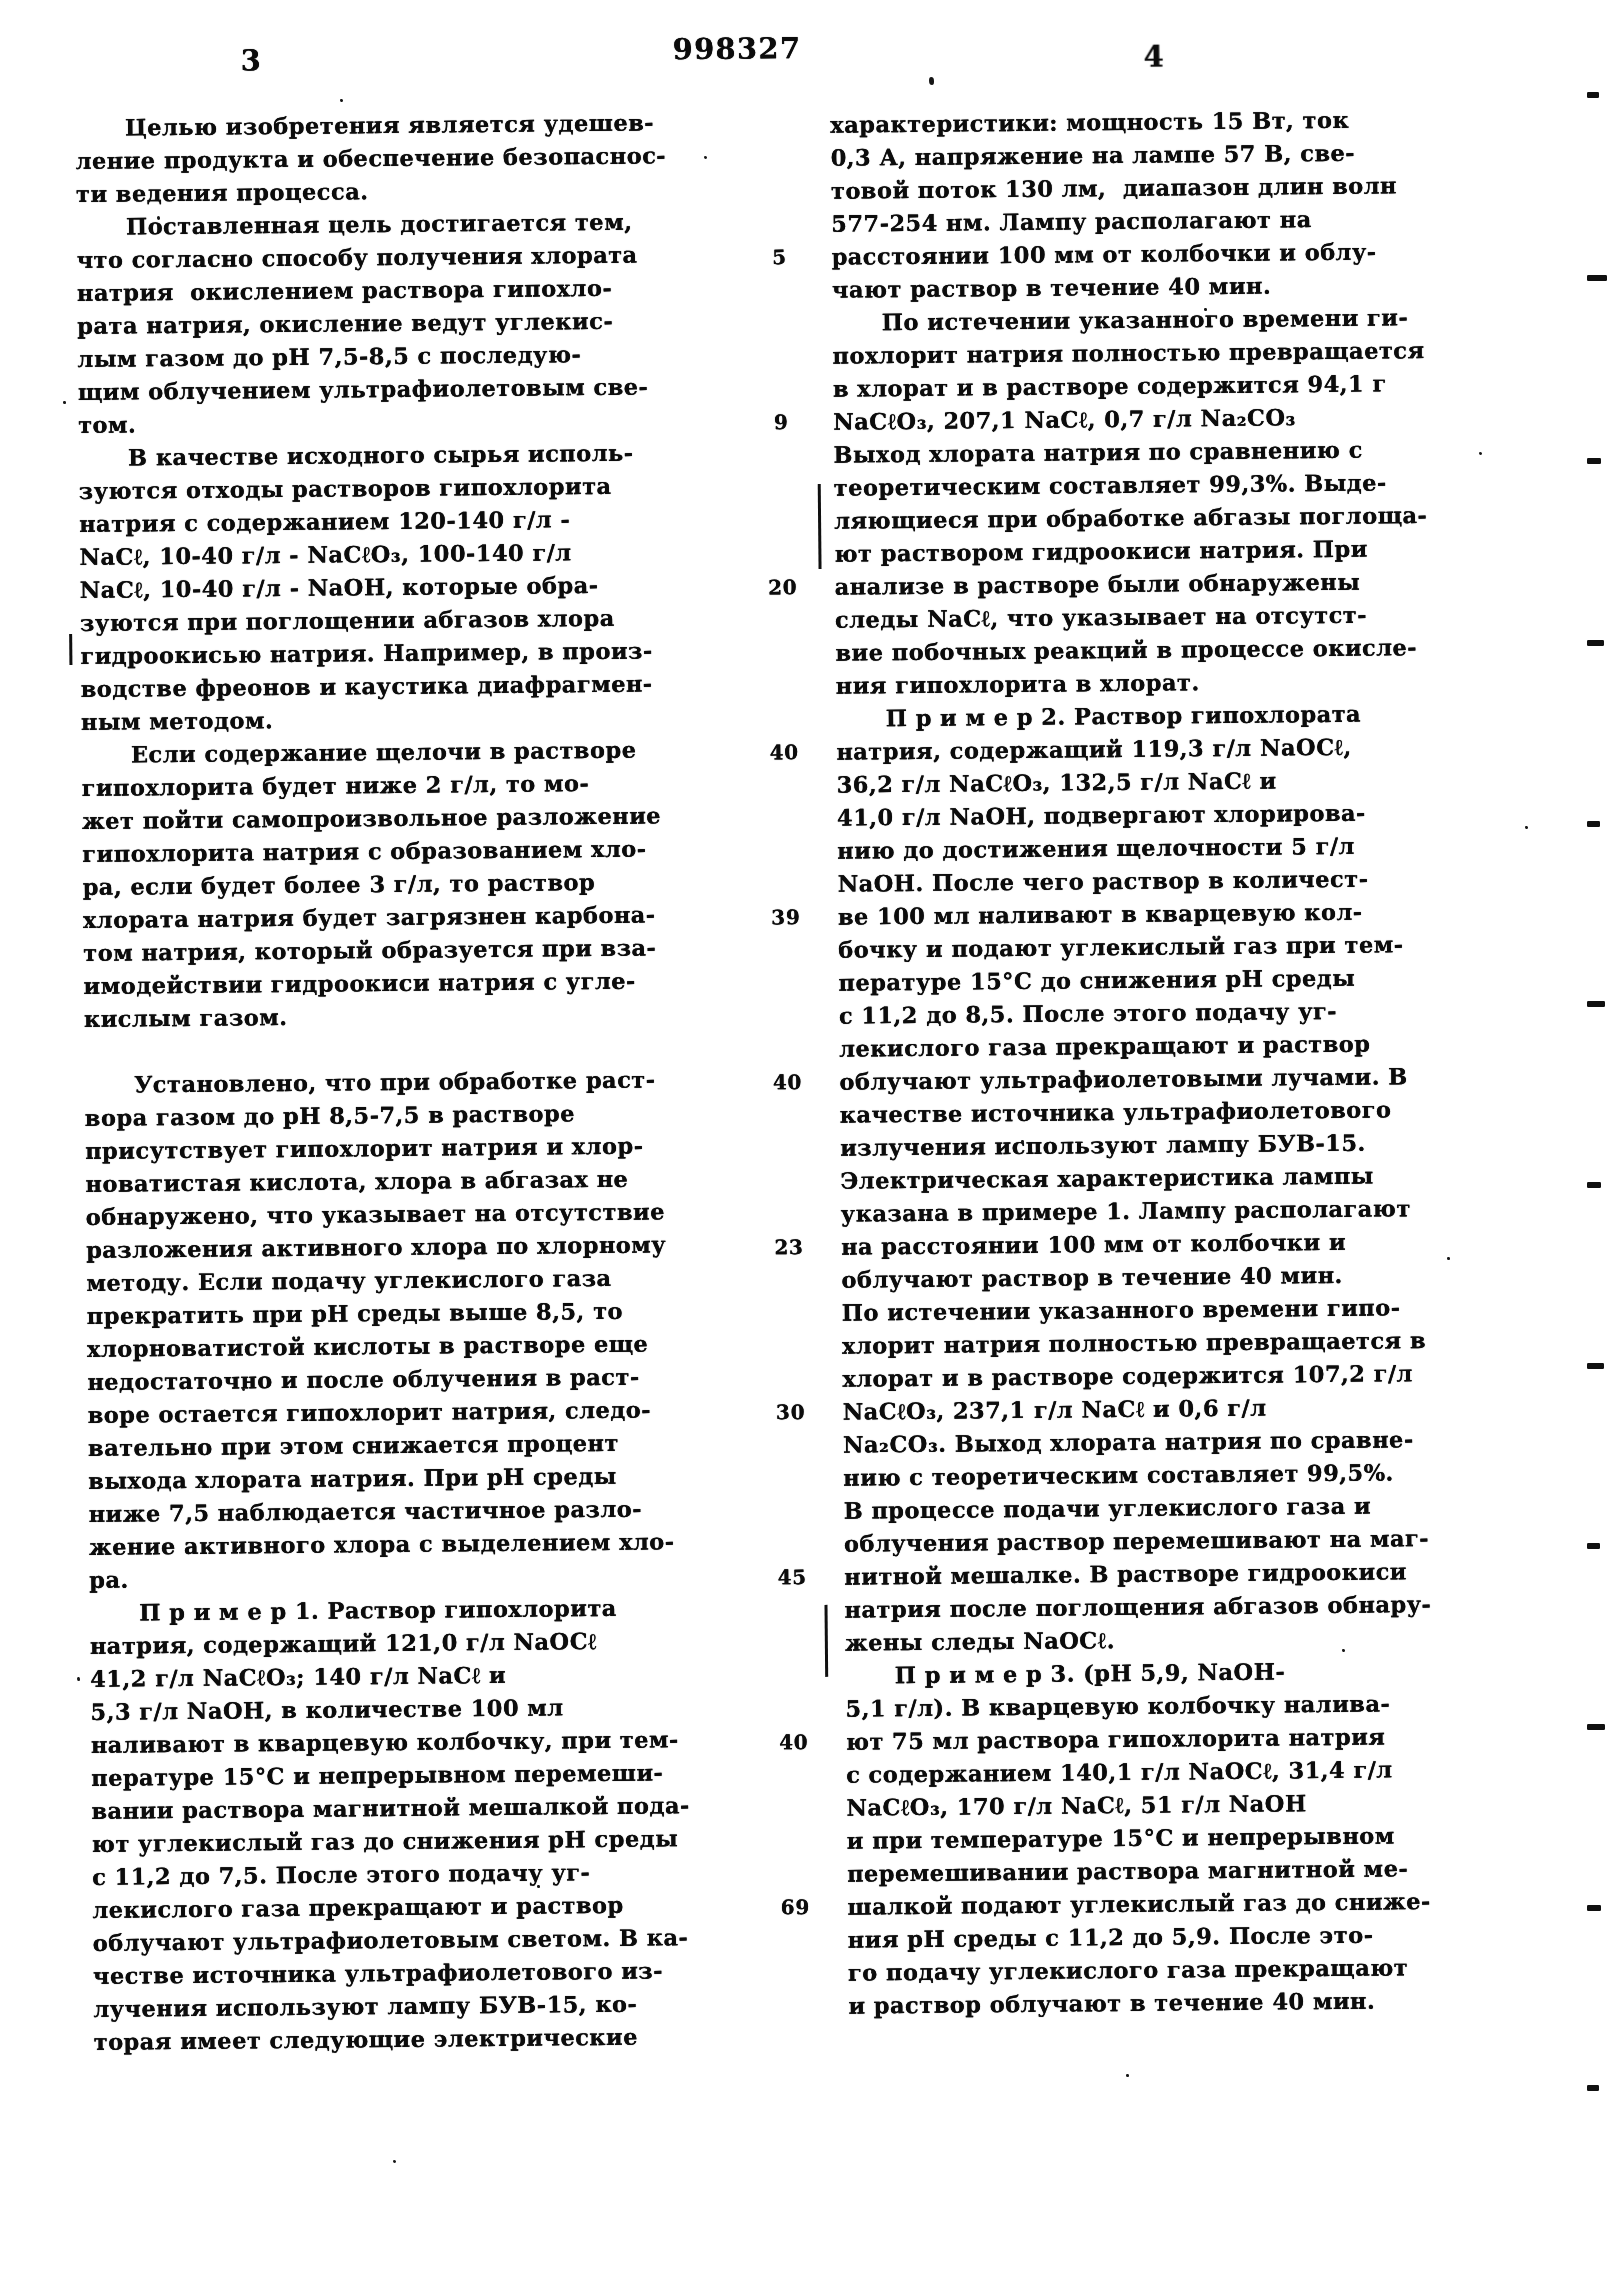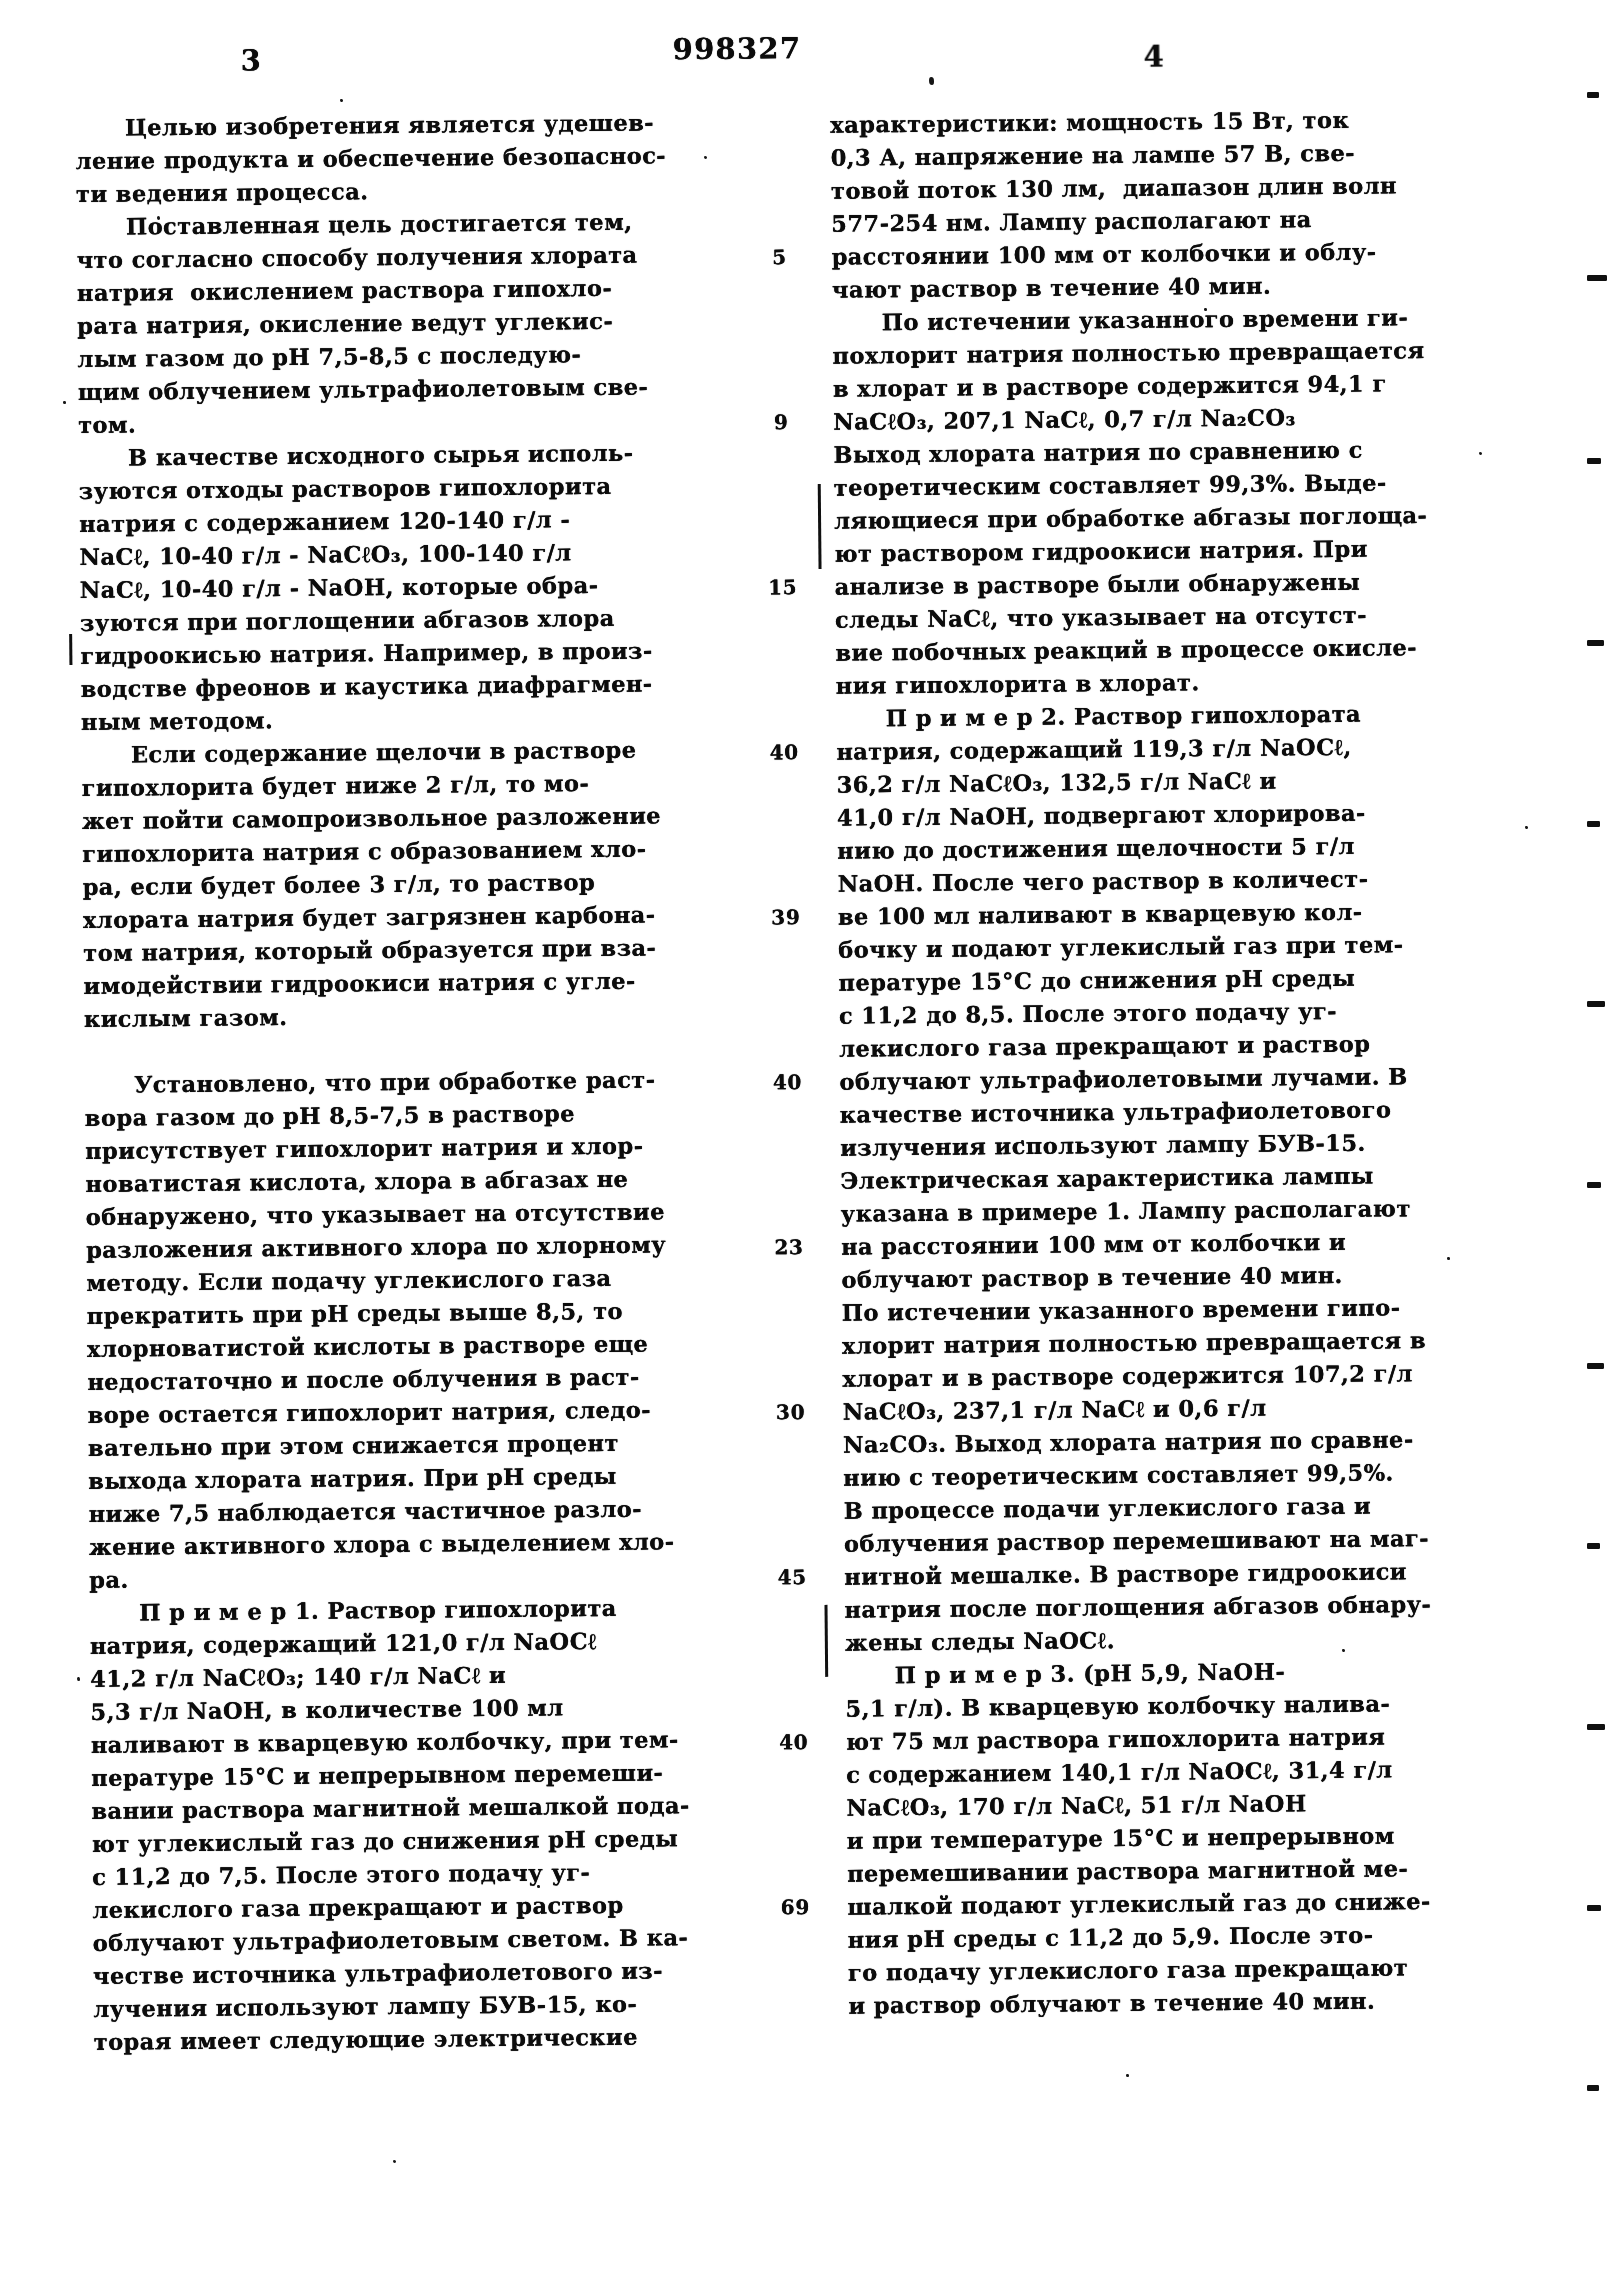--- a/index.html
+++ b/index.html
@@ -152,21 +152,21 @@
         <div class="line">лекислого газа прекращают и раствор</div>
         <div class="line">облучают ультрафиолетовым светом. В ка-</div>
         <div class="line">честве источника ультрафиолетового из-</div>
         <div class="line">лучения используют лампу БУВ-15, ко-</div>
         <div class="line">торая имеет следующие электрические</div>
       </div>
 
     <div class="gutter">
         <div class="num">5</div>
         <div class="num">9</div>
-        <div class="num">15</div>
+        <div class="num">20</div>
         <div class="num">40</div>
         <div class="num">39</div>
         <div class="num">40</div>
         <div class="num">23</div>
         <div class="num">30</div>
         <div class="num">45</div>
         <div class="num">40</div>
         <div class="num">69</div>
       </div>
 

